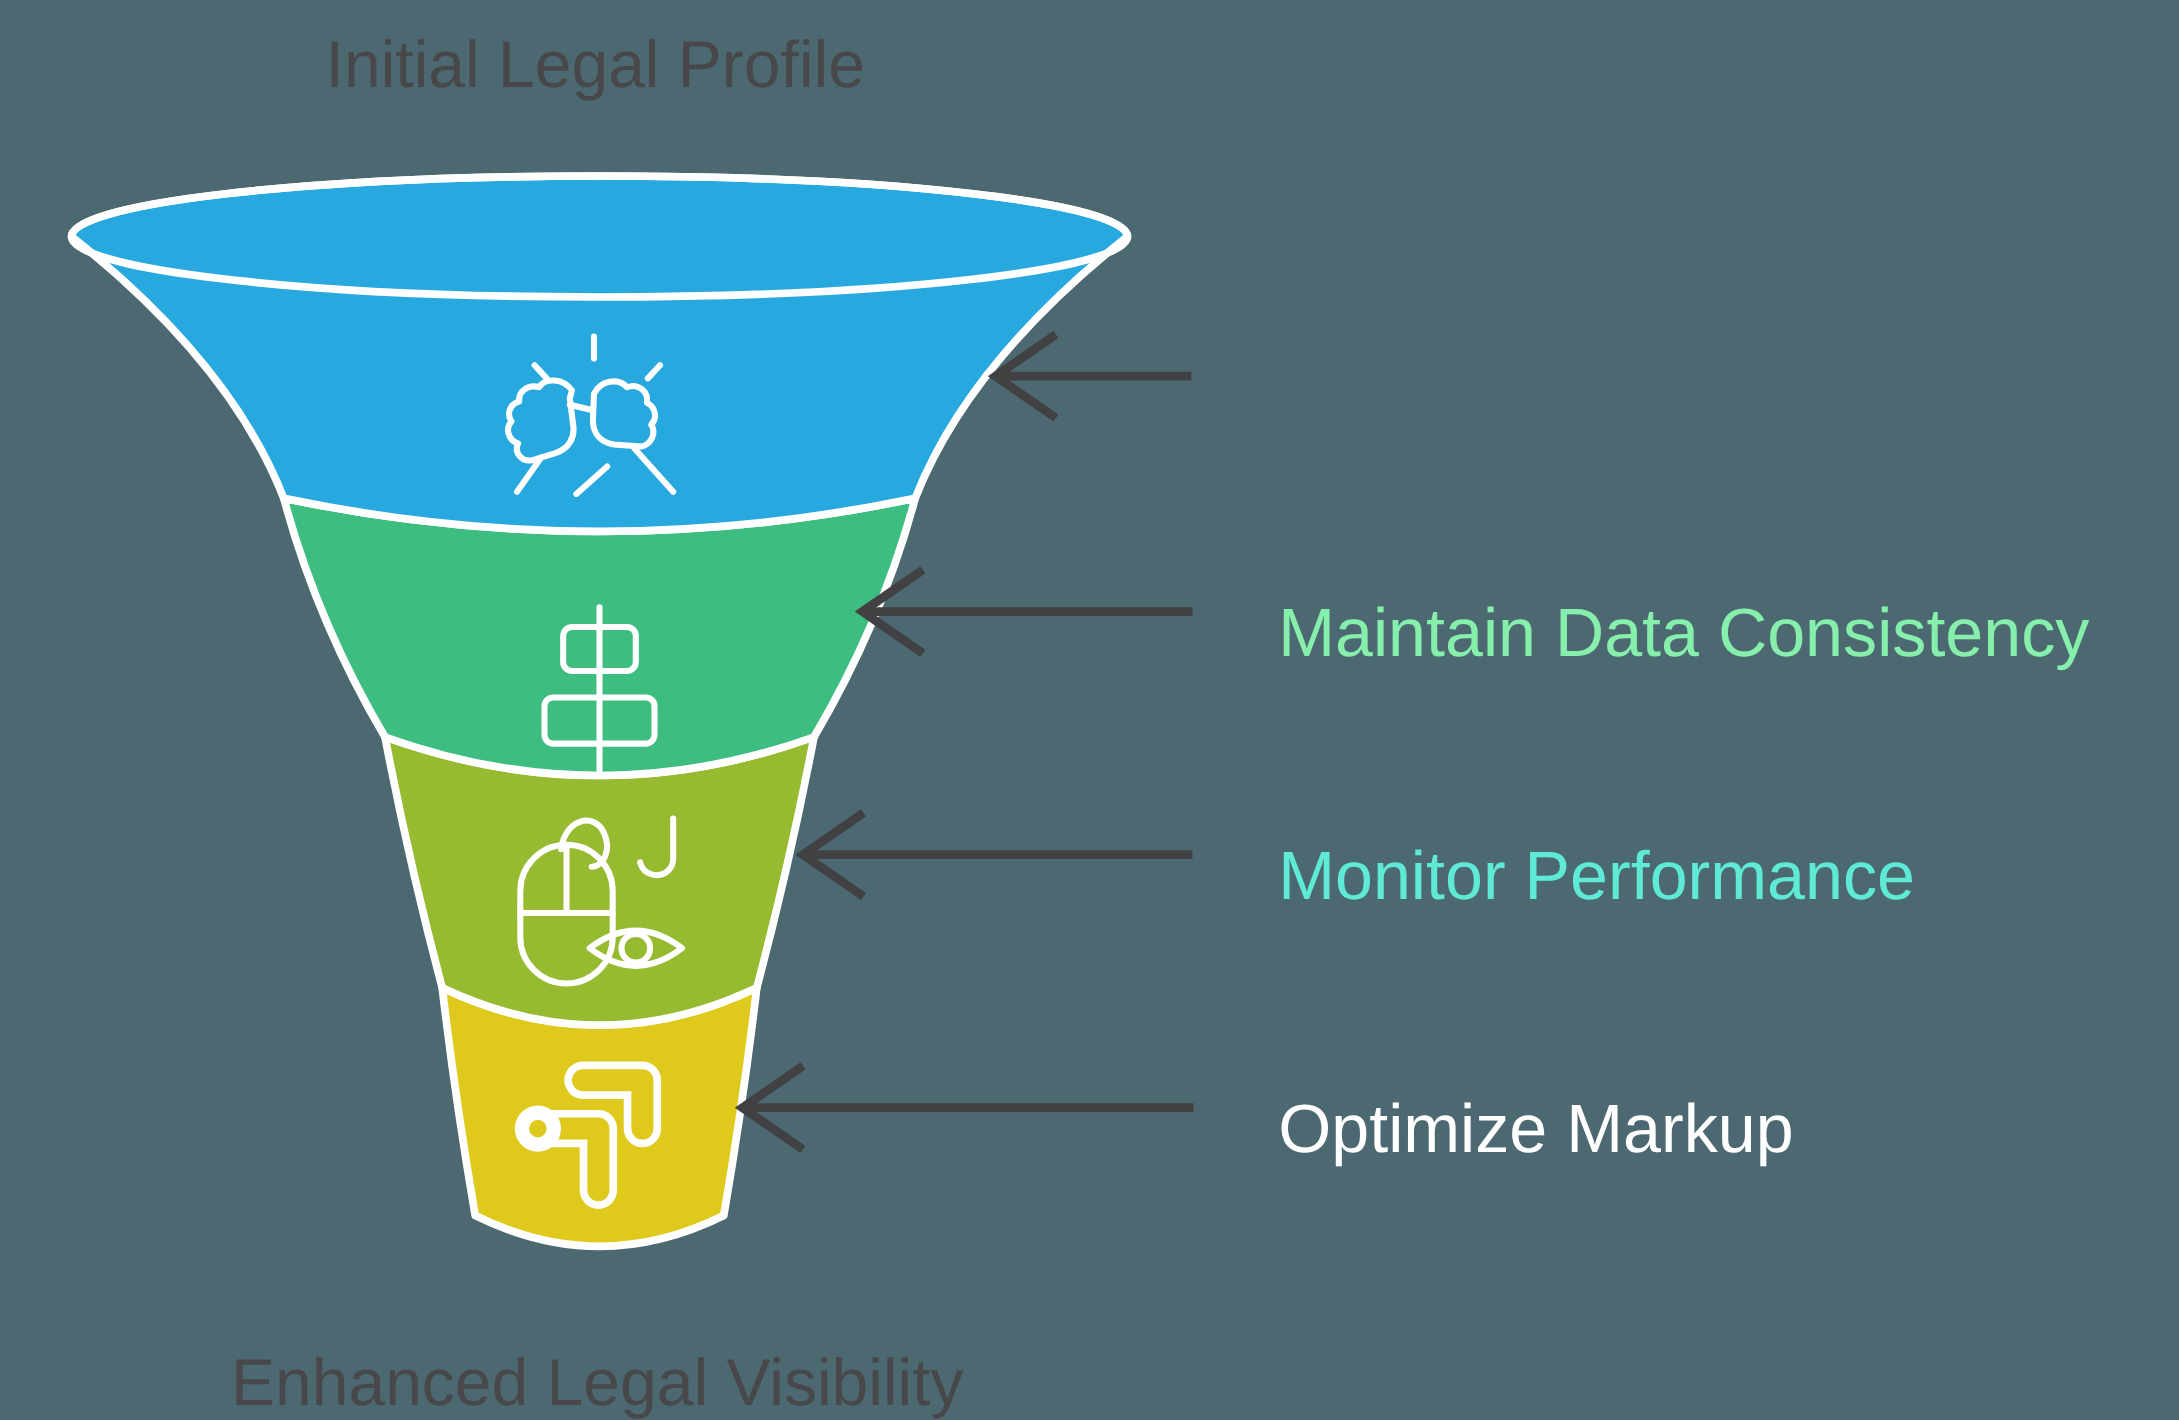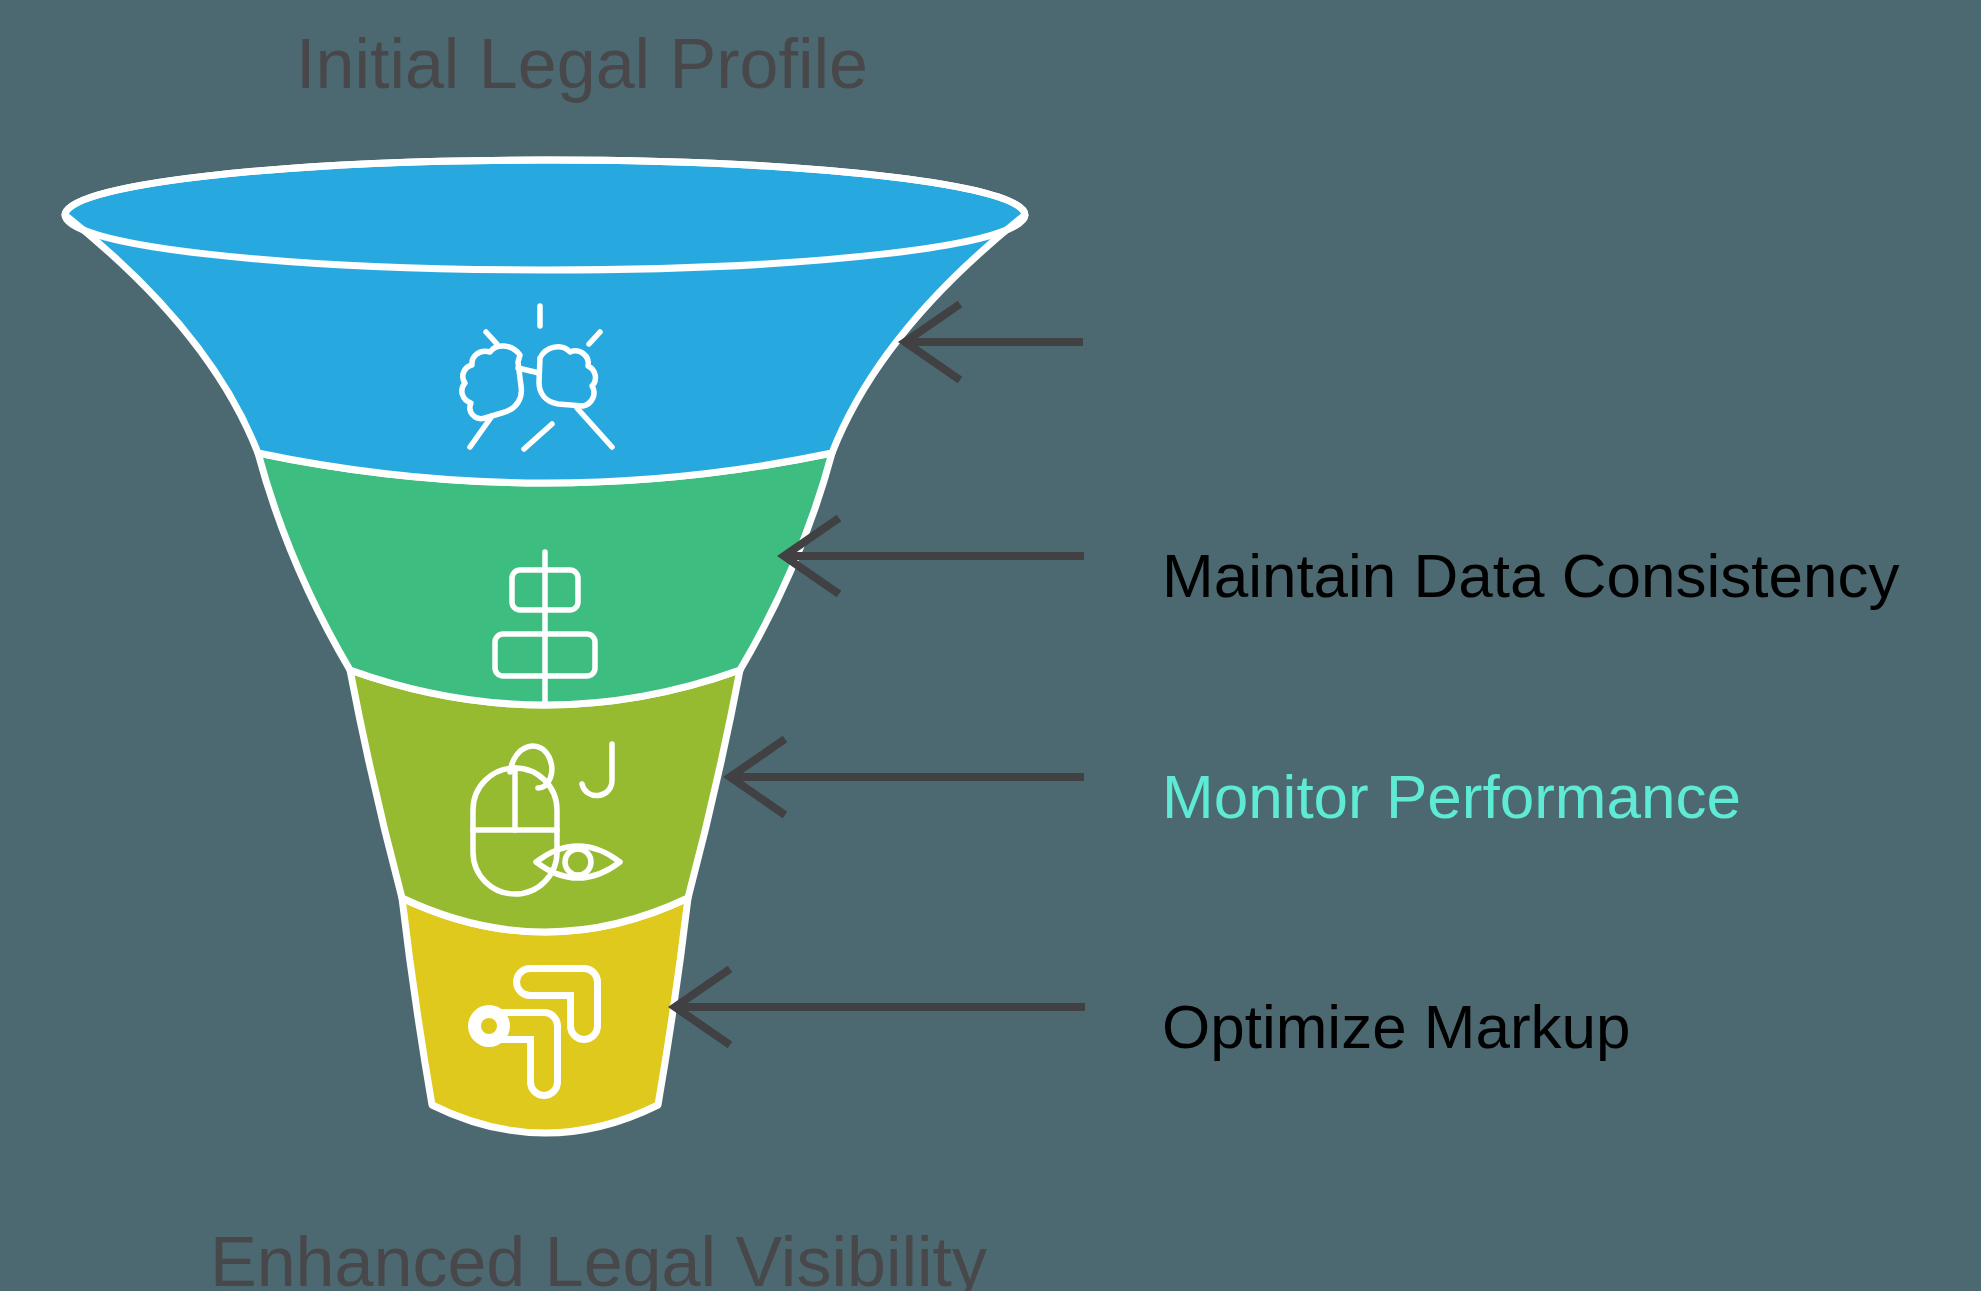--- a/index.html
+++ b/index.html
@@ -16,26 +16,26 @@
   .ic{fill:none;stroke:#FFFFFF;stroke-width:5.5;stroke-linecap:round;stroke-linejoin:round;}
   .arrow{fill:none;stroke:#414042;stroke-width:8;}
   .label{
     position:absolute;
     left:1162px;
     font-size:62px;
     line-height:1.15;
     white-space:nowrap;
   }
   .l1{color:#42504E;}
-  .l2{color:#000000;}
+  .l2{color:#86efac;}
   .l3{color:#5eead4;}
-  .l4{color:#000000;}
+  .l4{color:#ffffff;}
   .caption{
     position:absolute;
-    font-size:70px;
+    font-size:60px;
     color:#48484A;
     white-space:nowrap;
   }
   #title{left:296px;top:24px;}
   #footer{left:210px;top:1222px;}
 </style>
 </head>
 <body>
 
 <div id="stage">

